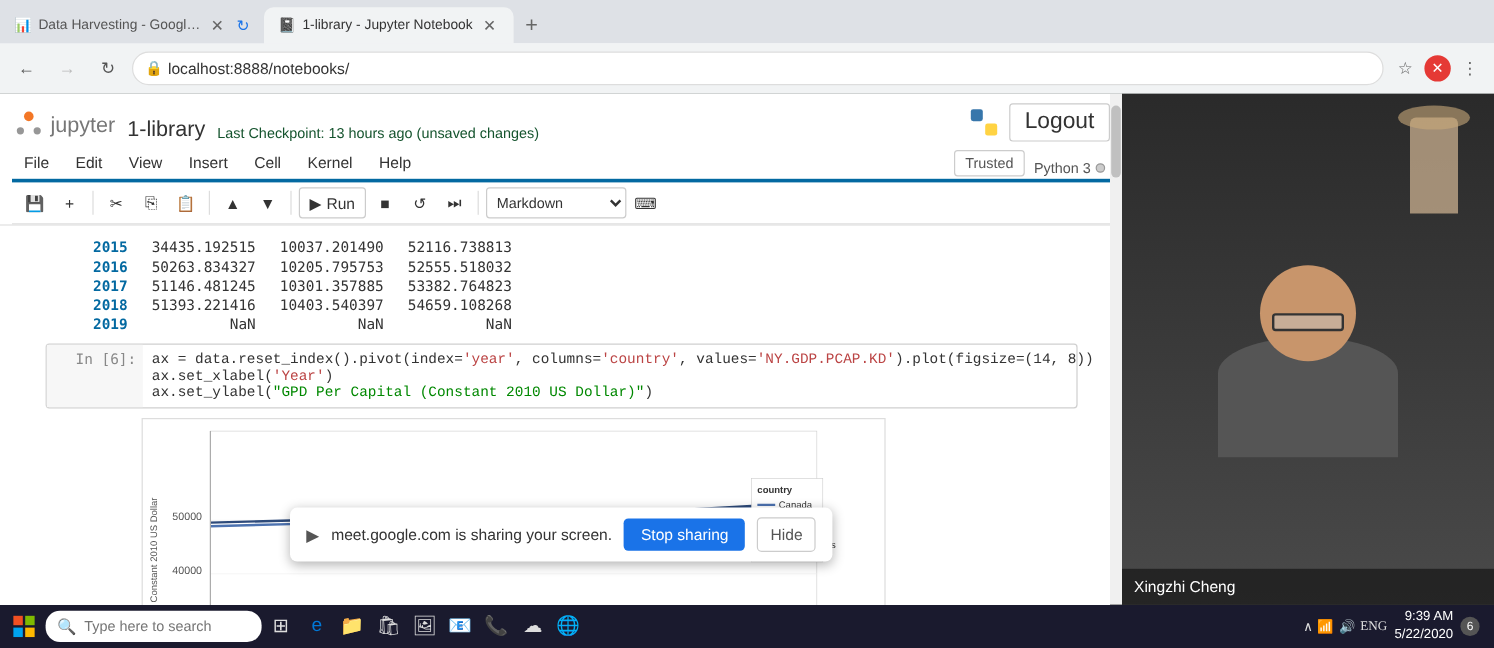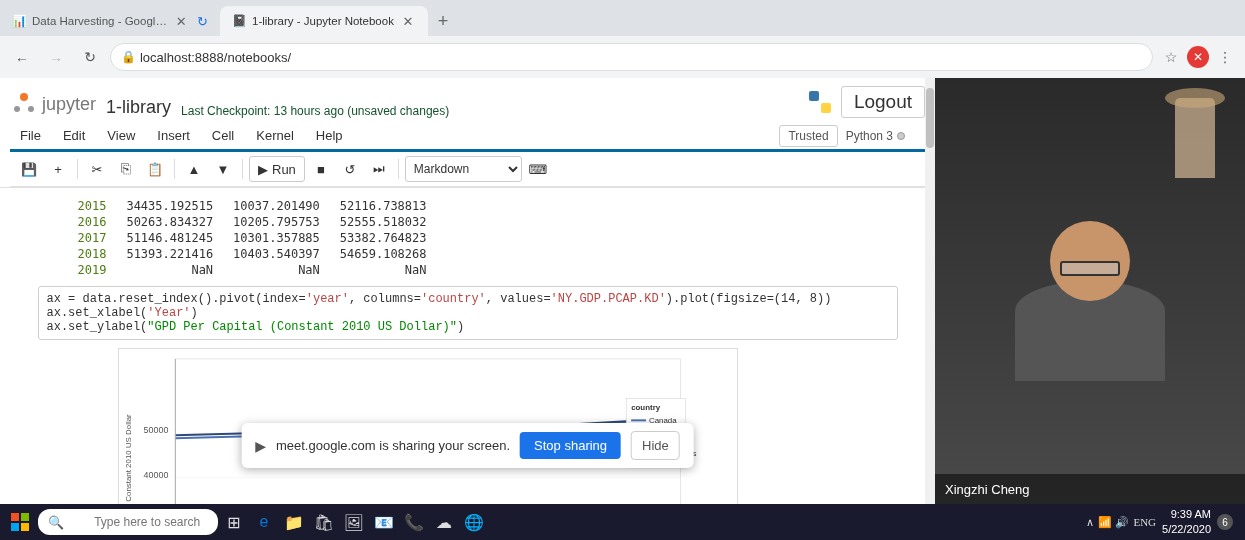--- a/index.html
+++ b/index.html
@@ -44,21 +44,21 @@
     .cell-type-select { height: 26px; border: 1px solid #ccc; border-radius: 3px; font-size: 12px; padding: 0 4px; color: #333; background: #fff; cursor: pointer; }
 
     
     .notebook-content { flex: 1; overflow-y: auto; overflow-x: hidden; background: #fff; padding: 0; }
     .notebook-inner { padding: 10px 0; max-width: 860px; margin: 0 auto; }
 
     
     .data-table { font-size: 12px; color: #333; padding: 0 40px; }
     .data-table table { border-collapse: collapse; }
     .data-table td { padding: 1px 20px 1px 0; text-align: right; font-family: monospace; font-size: 12px; }
-    .data-table td:first-child { color: #4d7c0f; font-weight: normal; }
+    .data-table td:first-child { color: #0369a1; font-weight: bold; }
 
     
     .code-cell { display: flex; margin: 8px 0; border: 1px solid #cfcfcf; border-radius: 3px; }
     .cell-prompt { width: 80px; flex-shrink: 0; padding: 5px 5px 5px 10px; font-size: 12px; color: #888; font-family: monospace; text-align: right; background: #f7f7f7; }
     .cell-body { flex: 1; padding: 5px 8px; }
     .code-text { font-family: 'Courier New', monospace; font-size: 12px; color: #333; white-space: pre; }
     .str-red { color: #bb4444; }
     .str-green { color: #008800; }
 
     
@@ -171,21 +171,21 @@
           </div>
 
           <div class="jupyter-menu">
             <div class="menu-item">File</div>
             <div class="menu-item">Edit</div>
             <div class="menu-item">View</div>
             <div class="menu-item">Insert</div>
             <div class="menu-item">Cell</div>
             <div class="menu-item">Kernel</div>
             <div class="menu-item">Help</div>
-            <div style="margin-left:auto; display:flex; align-items:center; gap:8px; padding-right:20px;">
+            <div style="margin-left:auto; display:flex; align-items:flex-end; gap:8px; padding-right:4px;">
               <div class="trusted-badge">Trusted</div>
               <div class="kernel-info">
                 <span>Python 3</span>
                 <span class="kernel-dot"></span>
               </div>
             </div>
           </div>
 
           <div class="jupyter-toolbar">
             <div class="tb-btn">💾</div>
@@ -249,20 +249,21 @@
                   <td>2019</td>
                   <td>NaN</td>
                   <td>NaN</td>
                   <td>NaN</td>
                 </tr>
               </tbody>
                 </table>
             </div>
 
             <div class="code-cell">
+              <div class="cell-prompt">In [6]:</div>
               <div class="cell-body">
                 <div class="code-text">ax = data.reset_index().pivot(index=<span class="str-red">'year'</span>, columns=<span class="str-red">'country'</span>, values=<span class="str-red">'NY.GDP.PCAP.KD'</span>).plot(figsize=(14, 8))</div>
                 <div class="code-text">ax.set_xlabel(<span class="str-red">'Year'</span>)</div>
                 <div class="code-text">ax.set_ylabel(<span class="str-green">"GPD Per Capital (Constant 2010 US Dollar)"</span>)</div>
               </div>
             </div>
 
 
             <div class="chart-container" style="margin-left:80px;">
               <svg width="620" height="220" viewBox="0 0 620 220" style="background:#fff; border:1px solid #ddd;">
@@ -342,21 +343,21 @@
     <div class="taskbar-start">
       <svg width="18" height="18" viewBox="0 0 18 18">
         <rect x="0" y="0" width="8" height="8" fill="#f25022"></rect>
         <rect x="10" y="0" width="8" height="8" fill="#7fba00"></rect>
         <rect x="0" y="10" width="8" height="8" fill="#00a4ef"></rect>
         <rect x="10" y="10" width="8" height="8" fill="#ffb900"></rect>
       </svg>
     </div>
     <div class="taskbar-search">
       <span style="font-size:13px; color:#888;">🔍</span>
-      <input type="text" style="border: none; outline: none; font-size: 12px; background: transparent; width: 130px; text-align: right;" placeholder="Type here to search">
+      <input type="text" style="border: none; outline: none; font-size: 12px; background: transparent; width: 130px;" placeholder="Type here to search">
     </div>
     <div class="taskbar-icons">
       <div class="taskbar-icon">⊞</div>
       <div class="taskbar-icon" style="color:#0078d7;">e</div>
       <div class="taskbar-icon">📁</div>
       <div class="taskbar-icon">🛍</div>
       <div class="taskbar-icon">🖼</div>
       <div class="taskbar-icon">📧</div>
       <div class="taskbar-icon">📞</div>
       <div class="taskbar-icon">☁</div>

